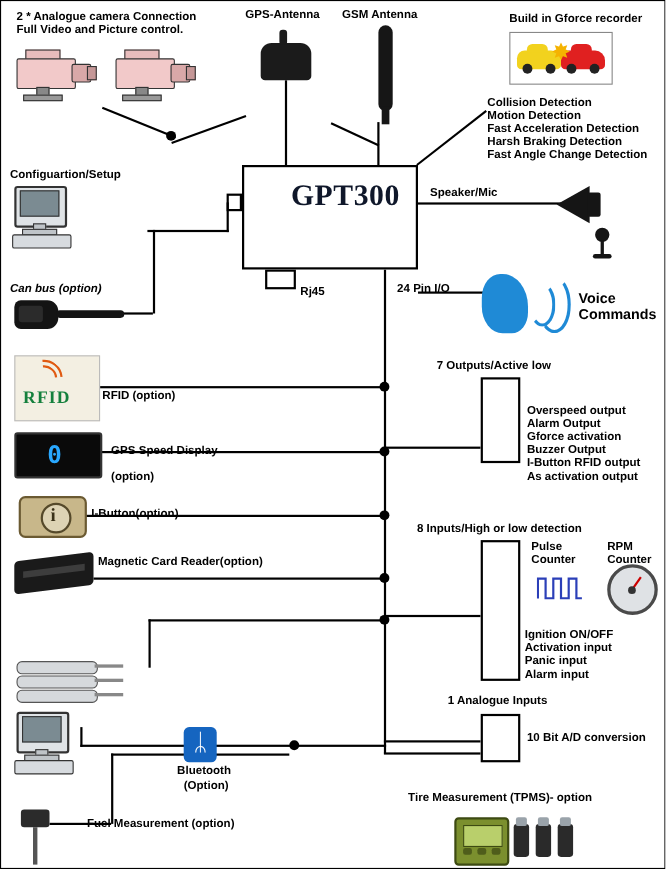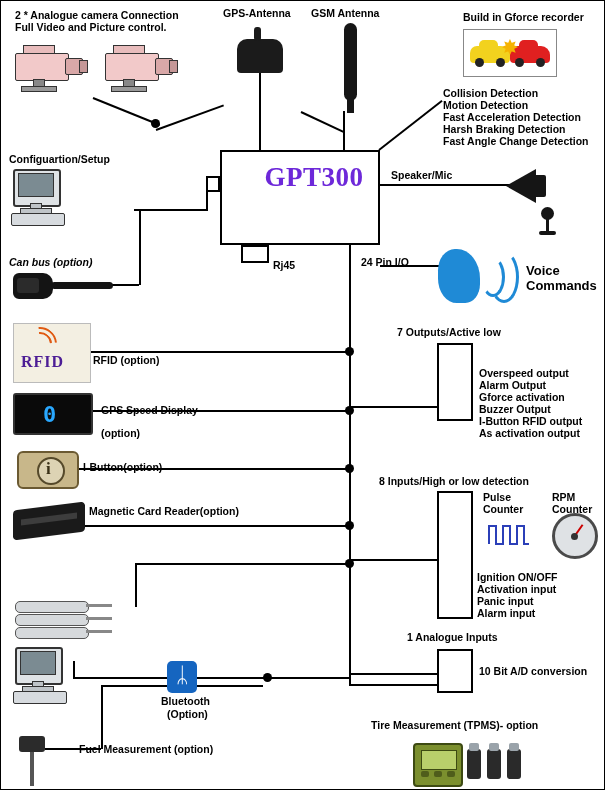--- a/index.html
+++ b/index.html
@@ -18,21 +18,21 @@
   .hline{height:2px;}
   .vline{width:2px;}
   .dot{position:absolute;width:9px;height:9px;border-radius:50%;background:#000;}
 
   
   #gpt{
     position:absolute;left:219px;top:149px;width:160px;height:95px;
     background:#fff;border:2px solid #000;box-sizing:border-box;
   }
   #gpt .title{
-    text-align:center;color:#6d28d9;font-size:27px;font-weight:bold;
+    text-align:center;color:#0f172a;font-size:27px;font-weight:bold;
     letter-spacing:.5px;margin-top:10px;
     font-family:"Liberation Serif", serif;
     margin-left:28px;
   }
   #gpt .sub{
     text-align:center;font-size:9.5px;font-weight:bold;line-height:12px;margin-top:8px;
     white-space:pre-line;
   }
   .stub{position:absolute;border:2px solid #000;background:#fff;box-sizing:border-box;}
 
@@ -66,21 +66,21 @@
   .pc .base{position:absolute;left:7px;top:39px;width:30px;height:4px;background:#bfc4c8;border:1px solid #333;}
   .pc .kb{position:absolute;left:-2px;top:44px;width:52px;height:11px;background:#d7dbdf;border:1.5px solid #333;border-radius:2px;}
 
   
   .obd{position:absolute;width:40px;height:26px;background:#141414;border-radius:6px 10px 10px 6px;}
   .obd .plug{position:absolute;left:4px;top:5px;width:22px;height:15px;background:#2b2b2b;border-radius:3px;}
   .obd-cable{position:absolute;height:7px;background:#141414;border-radius:4px;}
 
   
   #rfid{position:absolute;left:12px;top:322px;width:76px;height:58px;background:#f3efe2;border:1.5px solid #bbb;}
-  #rfid .txt{position:absolute;left:7px;top:29px;font-size:16px;font-weight:bold;color:#4c1d95;letter-spacing:1px;font-family:"Liberation Serif", serif;}
+  #rfid .txt{position:absolute;left:7px;top:29px;font-size:16px;font-weight:bold;color:#15803d;letter-spacing:1px;font-family:"Liberation Serif", serif;}
   .wave{position:absolute;border:2px solid #e05a12;border-radius:50%;border-color:#e05a12 transparent transparent transparent;}
 
   
   #speed{position:absolute;left:12px;top:392px;width:76px;height:38px;background:#0a0a0a;border:2px solid #333;border-radius:3px;}
   #speed .seg{position:absolute;left:28px;top:7px;color:#29a8ff;font-size:22px;font-weight:bold;font-family:"DejaVu Sans Mono", monospace;}
 
   
   #ibutton{position:absolute;left:16px;top:450px;width:58px;height:34px;background:#c8b78a;border:2px solid #6b5a32;border-radius:6px;}
   #ibutton .circ{position:absolute;left:18px;top:4px;width:24px;height:24px;border-radius:50%;background:#ddd3b4;border:2px solid #55492a;}
   #ibutton .i{position:absolute;left:27px;top:6px;font-size:17px;font-weight:bold;color:#3a3118;font-family:"Liberation Serif", serif;}

